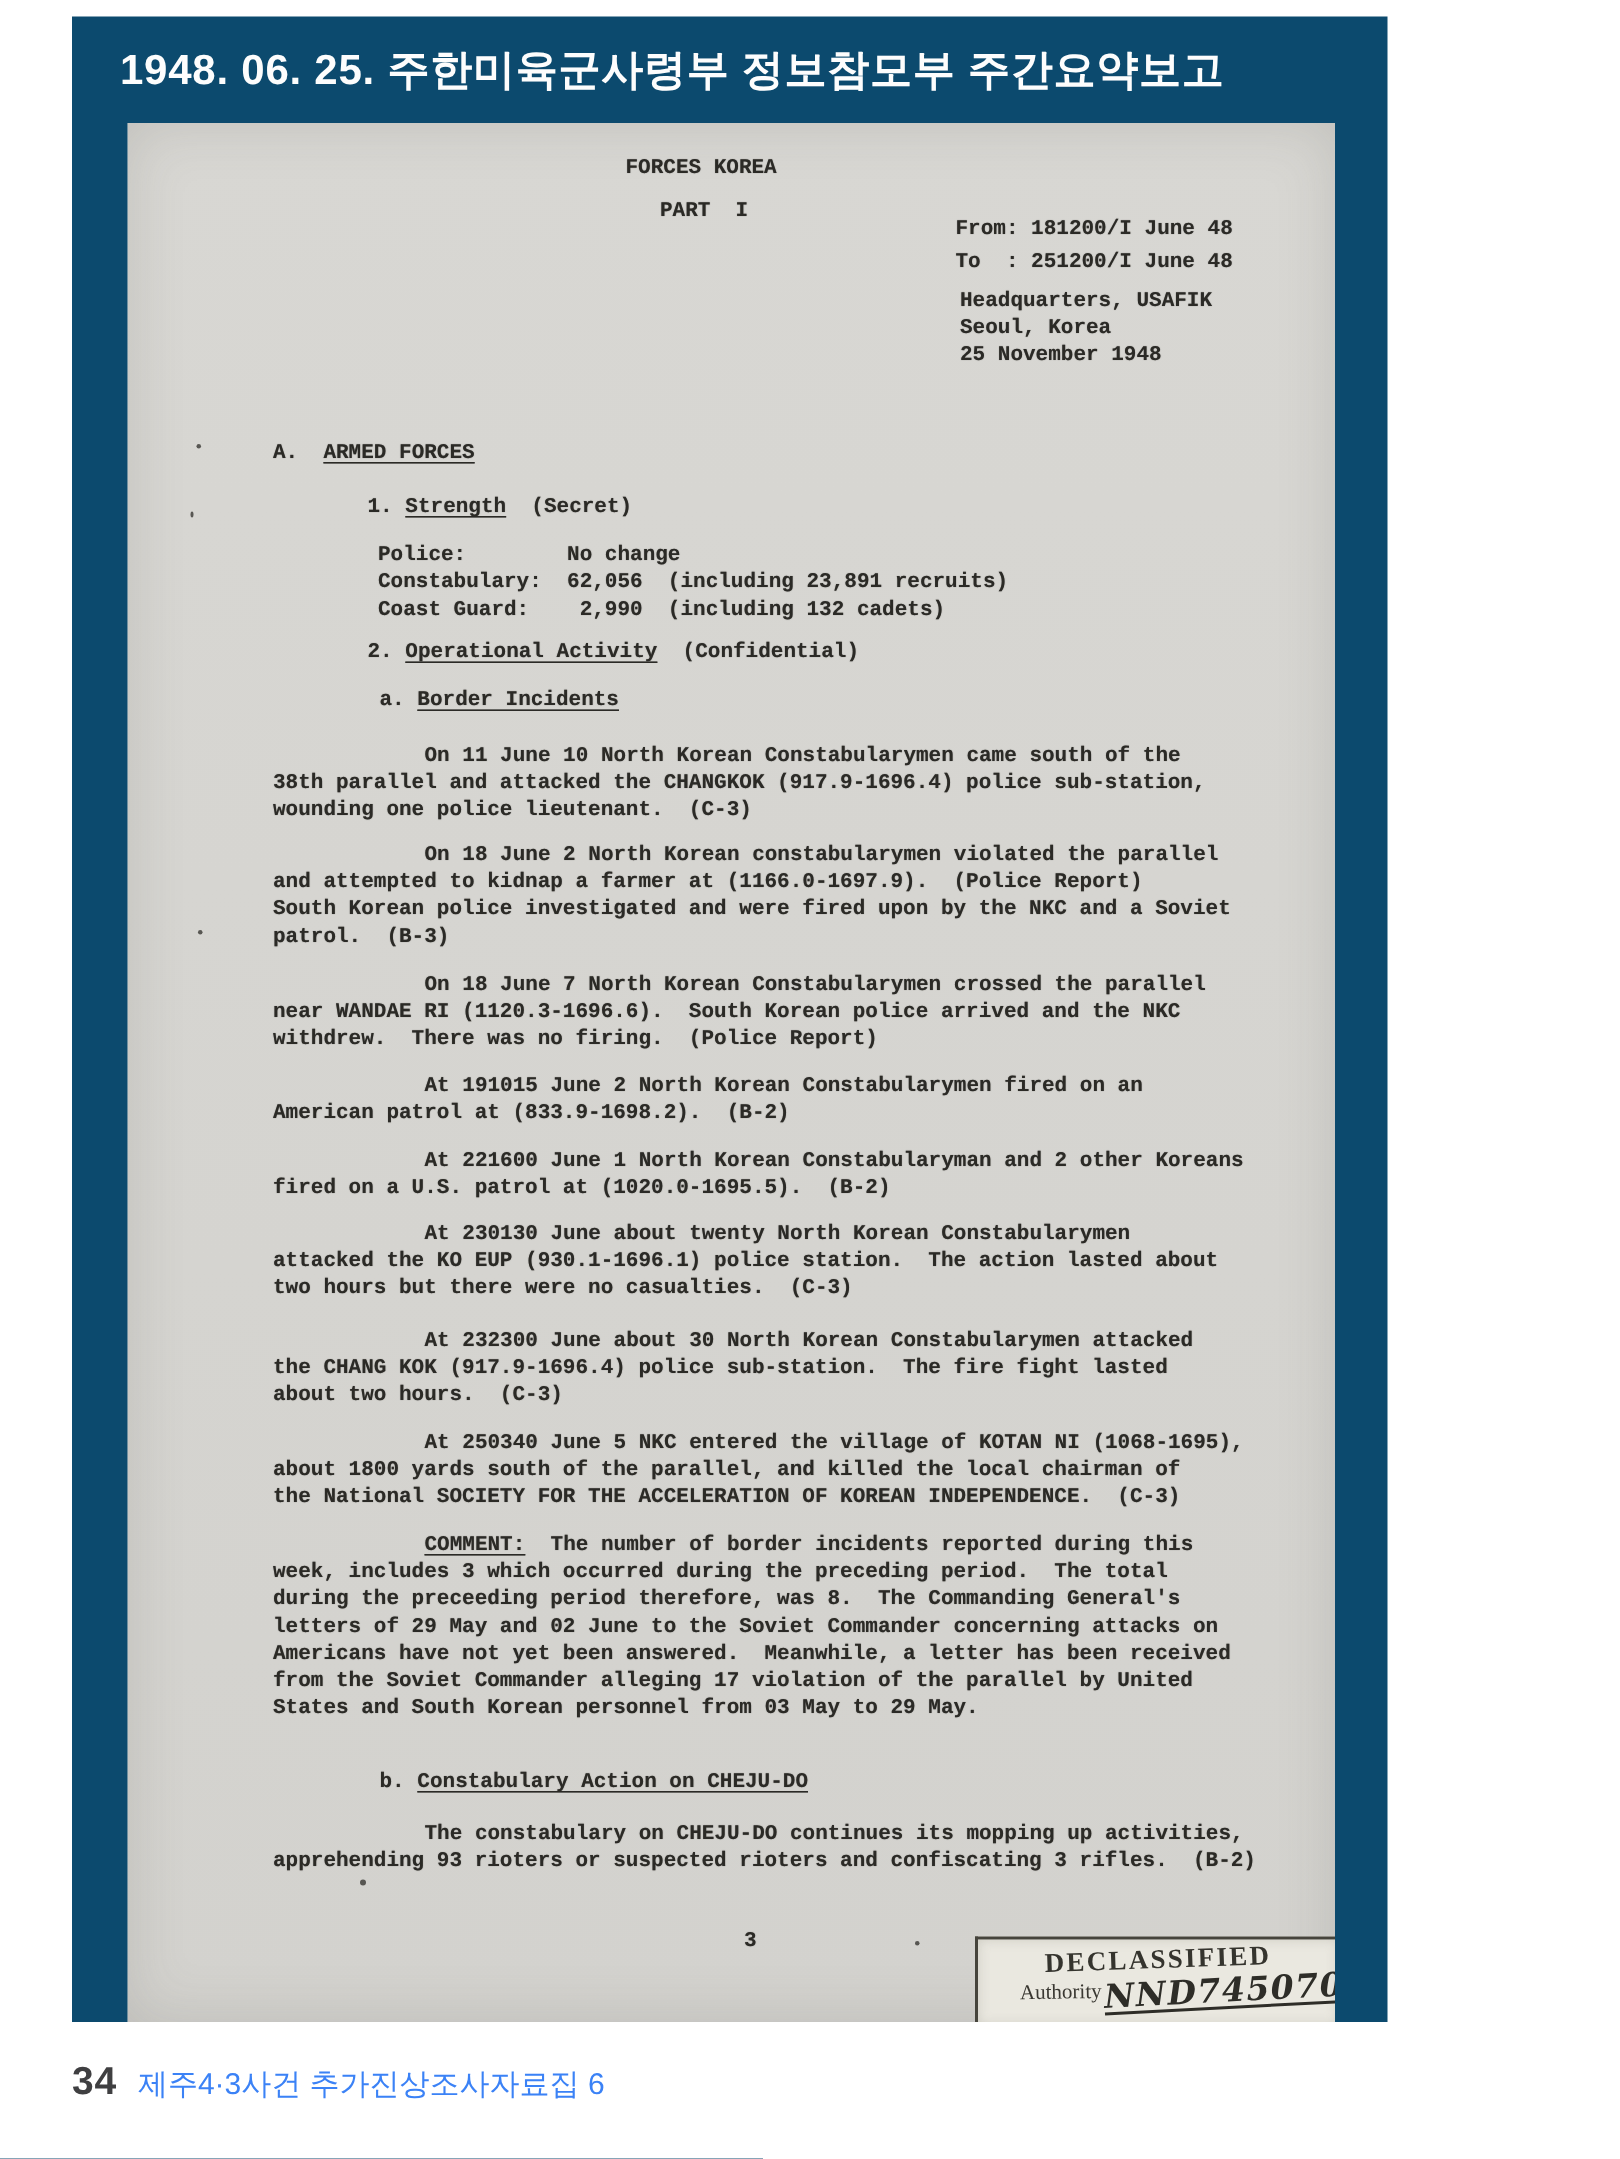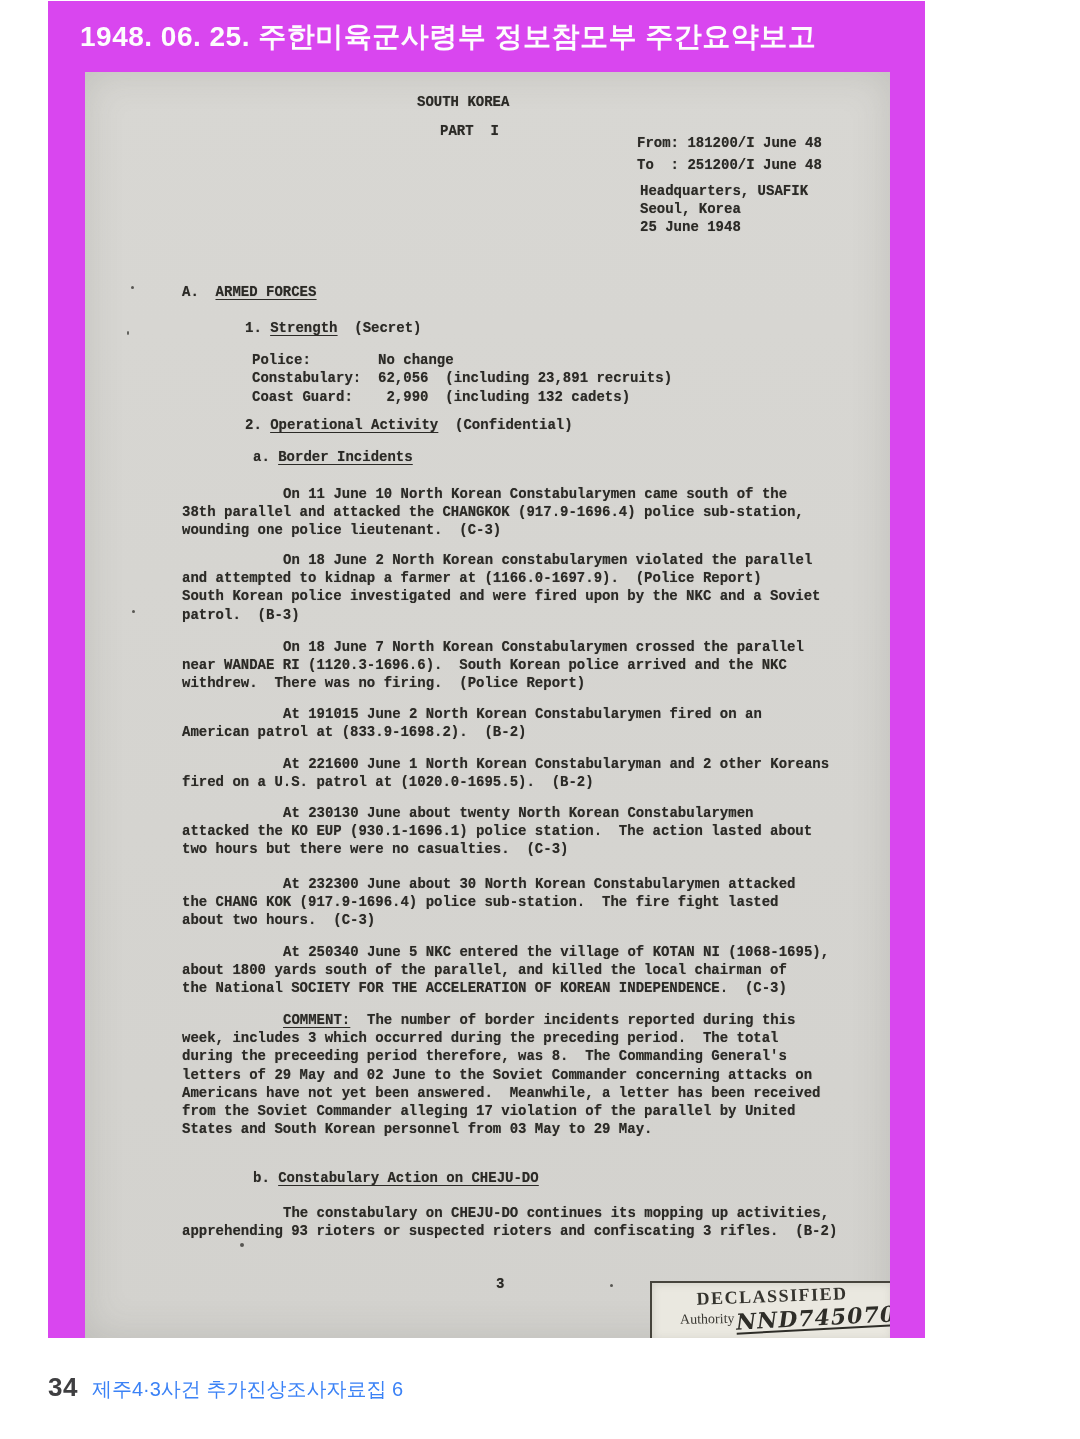--- a/index.html
+++ b/index.html
@@ -2,22 +2,22 @@
 <html><head>
 <meta charset="utf-8">
 <style>
   html,body{margin:0;padding:0;}
   body{
     width:1080px;height:1439px;position:relative;background:#ffffff;
     font-family:"Liberation Sans", sans-serif;overflow:hidden;
   }
   
   .scan-frame{
-    position:absolute;left:48px;top:1px;width:877px;height:1337px;
-    background:#d946ef;
+    position:absolute;left:48px;top:11px;width:877px;height:1337px;
+    background:#0c4a6e;
   }
   .title-bar{
     position:absolute;left:0;top:0;width:100%;height:71px;
     display:flex;align-items:center;
   }
   .title-bar .title{
     margin-left:32px;color:#fdfdfd;font-size:28px;font-weight:bold;
     letter-spacing:0.5px;font-family:"Liberation Sans", sans-serif;white-space:nowrap;
   }
   .paper{
@@ -78,27 +78,27 @@
 
 <div class="scan-frame">
 
   <div class="title-bar">
     <span class="title">1948. 06. 25. 주한미육군사령부 정보참모부 주간요약보고</span>
   </div>
 
   <div class="paper">
 
     <div class="t" style="left:355px;top:6px;margin-top:44px;">PART  I</div>
-    <div class="t" style="left:332px;top:21px;">SOUTH KOREA</div>
+    <div class="t" style="left:332px;top:21px;">FORCES KOREA</div>
 
     <div class="t lh21" style="left:552px;top:61px;">From: 181200/I June 48
 To  : 251200/I June 48</div>
     <div class="t" style="left:555px;top:111px;line-height:17.8px;">Headquarters, USAFIK
 Seoul, Korea
-25 June 1948</div>
+25 November 1948</div>
 
 
     <div class="t" style="left:97px;top:211px;"><span>A.  </span><span class="u">ARMED FORCES</span></div>
 
     <div class="t" style="left:160px;top:247px;"><span>1. </span><span class="u">Strength</span><span>  (Secret)</span></div>
 
     <div class="t lh18" style="left:167px;top:279px;">Police:        No change
 Constabulary:  62,056  (including 23,891 recruits)
 Coast Guard:    2,990  (including 132 cadets)</div>
 

